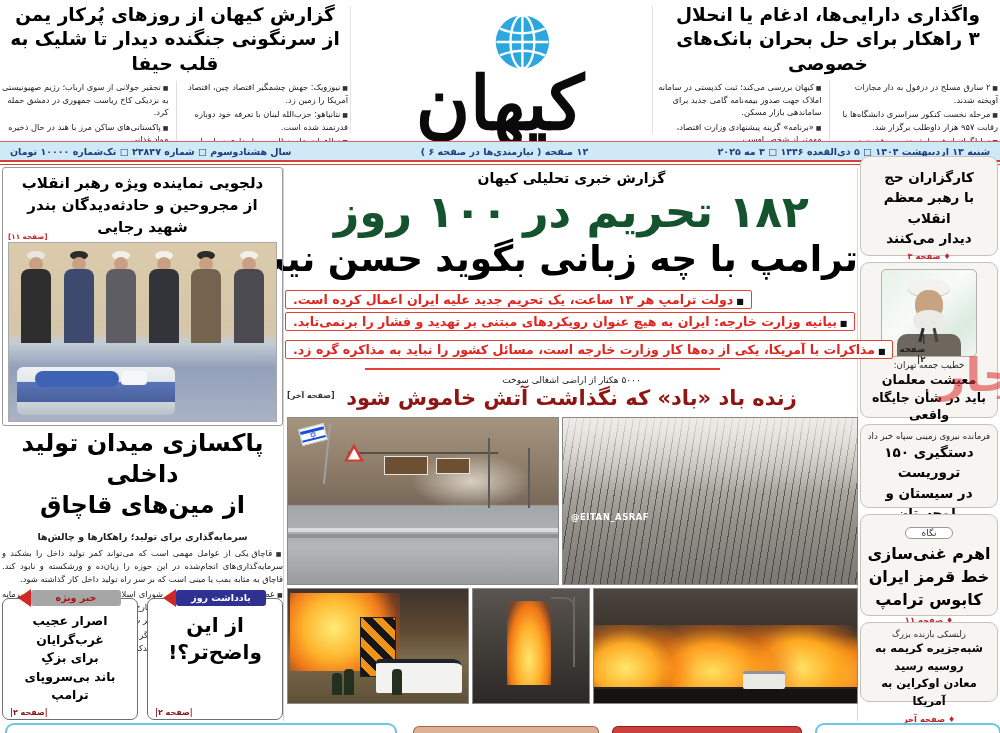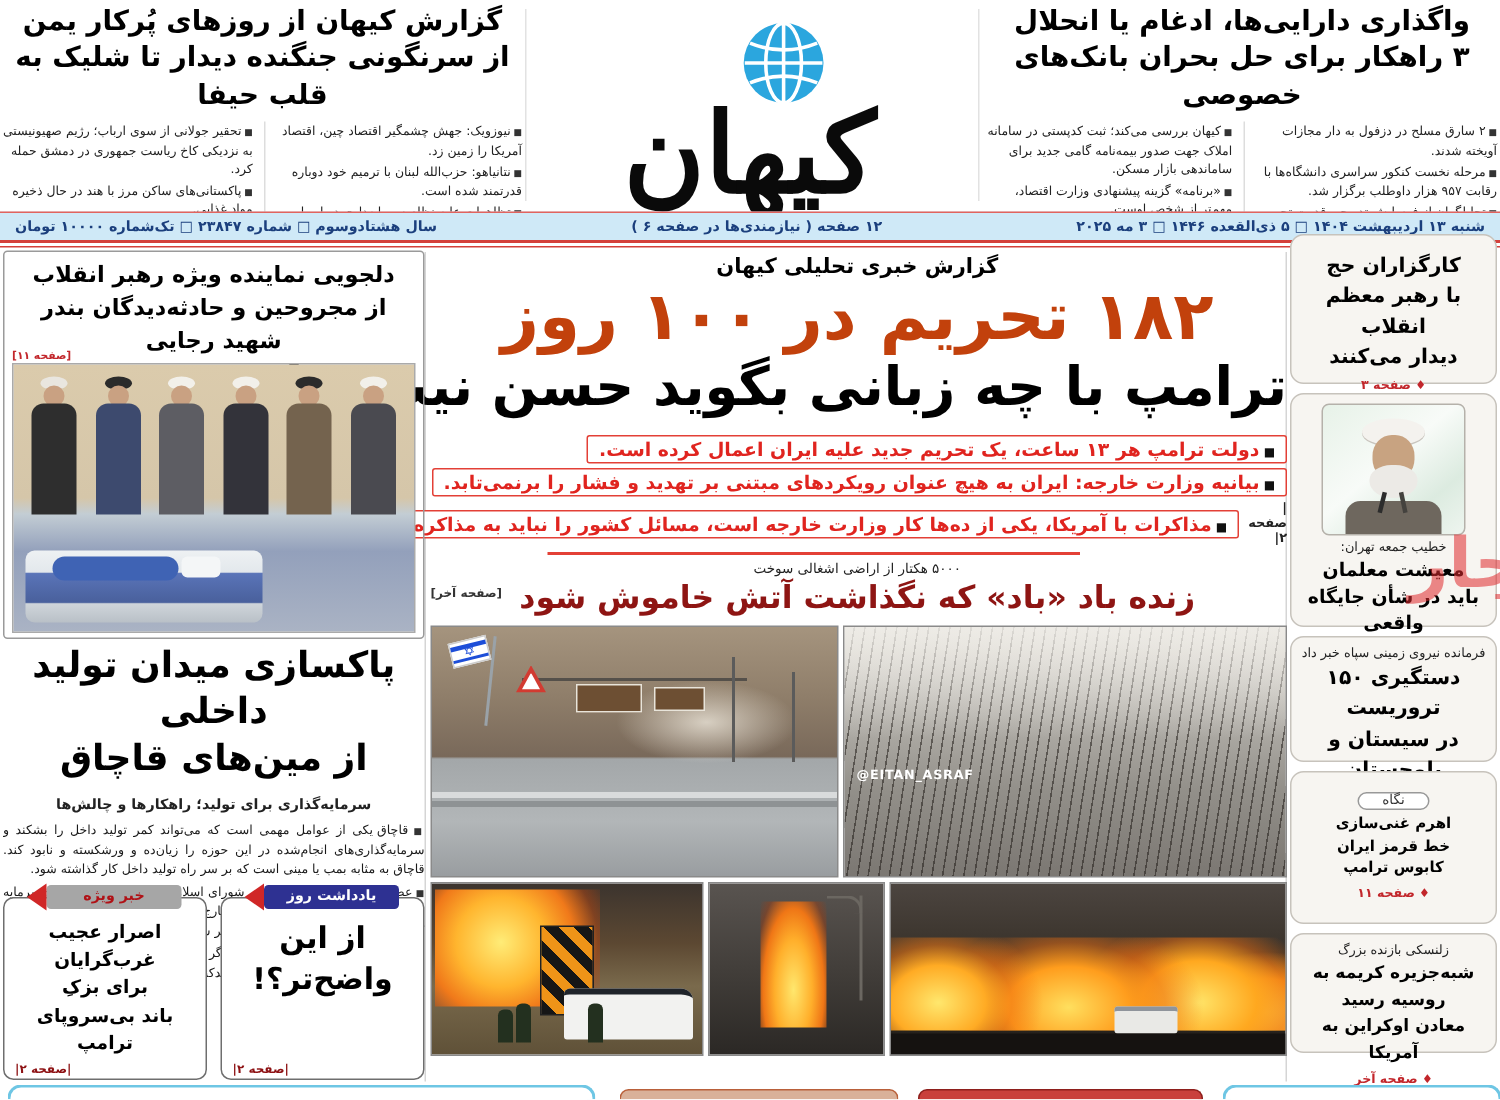--- a/index.html
+++ b/index.html
@@ -46,24 +46,24 @@
   .ph-cleric .face{position:absolute;top:20px;left:50%;transform:translateX(-50%);width:28px;height:30px;background:#c8a381;border-radius:46%;}
   .ph-cleric .beard{position:absolute;top:40px;left:50%;transform:translateX(-50%);width:32px;height:22px;background:#eceae6;border-radius:50% 50% 55% 55%;}
   .ph-cleric .robe{position:absolute;bottom:0;left:50%;transform:translateX(-50%);width:64px;height:22px;background:#6e675e;border-radius:10px 10px 0 0;}
   .ph-cleric .mic{position:absolute;bottom:14px;left:38px;width:3px;height:14px;background:#2c2c2c;transform:rotate(14deg);}
   .ph-cleric .mic2{position:absolute;bottom:14px;left:52px;width:3px;height:14px;background:#44423e;transform:rotate(-12deg);}
   
   #site-watermark{position:absolute;top:348px;right:-16px;font-size:46px;font-weight:900;color:#e02a2e;opacity:.55;z-index:40;}
   
   #center-col{position:absolute;top:167px;left:285px;width:573px;}
   #main-kicker{font-size:14px;font-weight:900;text-align:center;margin-top:3px;color:#000;}
-  #main-h1{font-size:44px;font-weight:900;text-align:center;line-height:1.12;margin-top:1px;color:#c2410c;}
+  #main-h1{font-size:44px;font-weight:900;text-align:center;line-height:1.12;margin-top:1px;color:#14532d;}
   #main-h2{font-size:36px;font-weight:900;text-align:center;line-height:1.25;color:#000;white-space:nowrap;}
   .rb-wrap{margin-top:9px;}
-  .rb-row{display:flex;justify-content:flex-start;align-items:center;gap:6px;margin-top:3px;}
+  .rb-row{display:flex;justify-content:flex-end;align-items:center;gap:6px;margin-top:3px;}
   .rb{display:inline-block;border:1px solid #e34036;color:#e0241f;font-weight:bold;font-size:12.6px;
       padding:1px 7px;border-radius:2px;white-space:nowrap;background:#fff;}
   .rb::before{content:"■ ";color:#111;font-size:8px;}
   .rb-page{font-size:8.6px;color:#222;font-weight:bold;}
   .red-underline{height:2px;background:#e34036;width:62%;margin:4px auto 0 14%;}
   #fire-overline{font-size:9px;text-align:center;margin-top:5px;color:#222;}
   #fire-head-row{position:relative;text-align:center;margin-top:0px;}
   #fire-headline{font-size:21px;font-weight:900;color:#8e1513;line-height:1.25;}
   #fire-page{position:absolute;left:2px;top:6px;font-size:8px;color:#333;font-weight:bold;}
   
@@ -197,21 +197,21 @@
   </div>
 
   <div class="hblock" id="hdr-left">
     <h1>
       <div>گزارش کیهان از روزهای پُرکار یمن</div>
       <div>از سرنگونی جنگنده دیدار تا شلیک به قلب حیفا</div>
     </h1>
     <div class="cols">
       <div class="col sep">
         <div class="blt">نیوزویک: جهش چشمگیر اقتصاد چین، اقتصاد آمریکا را زمین زد.</div>
-        <div class="blt">نتانیاهو: حزب‌الله لبنان با ترمیم خود دوباره قدرتمند شده است.</div>
+        <div class="blt">نتانیاهو: حزب‌الله لبنان با تعرفه خود دوباره قدرتمند شده است.</div>
         <div class="blt">تظاهرات علیه نظام سرمایه‌داری در اروپا و ۱۰۰۰ شهر آمریکا.</div>
       </div>
       <div class="col">
         <div class="blt">تحقیر جولانی از سوی ارباب؛ رژیم صهیونیستی به نزدیکی کاخ ریاست جمهوری در دمشق حمله کرد.</div>
         <div class="blt">پاکستانی‌های ساکن مرز با هند در حال ذخیره مواد غذایی.</div>
         <div class="pgref">| صفحه آخر |</div>
       </div>
     </div>
   </div>
 
@@ -261,21 +261,21 @@
       <div class="klite">فرمانده نیروی زمینی سپاه خبر داد</div>
       <div class="stitle" style="font-size:13.5px">
         <div>دستگیری ۱۵۰ تروریست</div>
         <div>در سیستان و بلوچستان</div>
       </div>
       <div class="spage">صفحه ۱۱</div>
     </div>
 
     <div class="sbox" style="height:102px">
       <span class="pill">نگاه</span>
-      <div class="stitle" style="font-size:10px;line-height:1.45">
+      <div class="stitle" style="font-size:16px;line-height:1.45">
         <div>اهرم غنی‌سازی</div>
         <div>خط قرمز ایران</div>
         <div>کابوس ترامپ</div>
       </div>
       <div class="spage">صفحه ۱۱</div>
     </div>
 
     <div class="sbox" style="height:80px">
       <div class="klite">زلنسکی بازنده بزرگ</div>
       <div class="stitle" style="font-size:11.4px;line-height:1.55">

